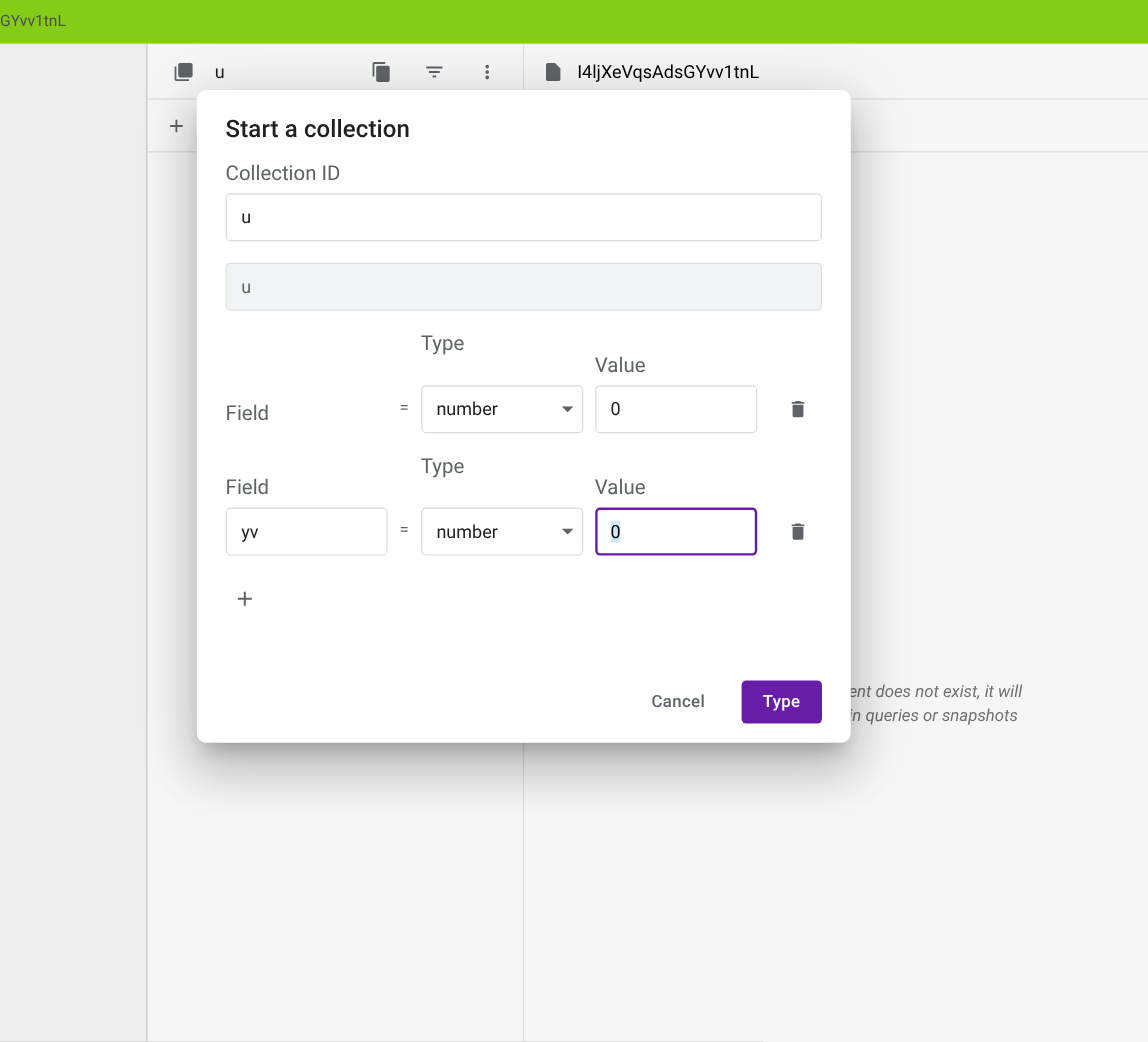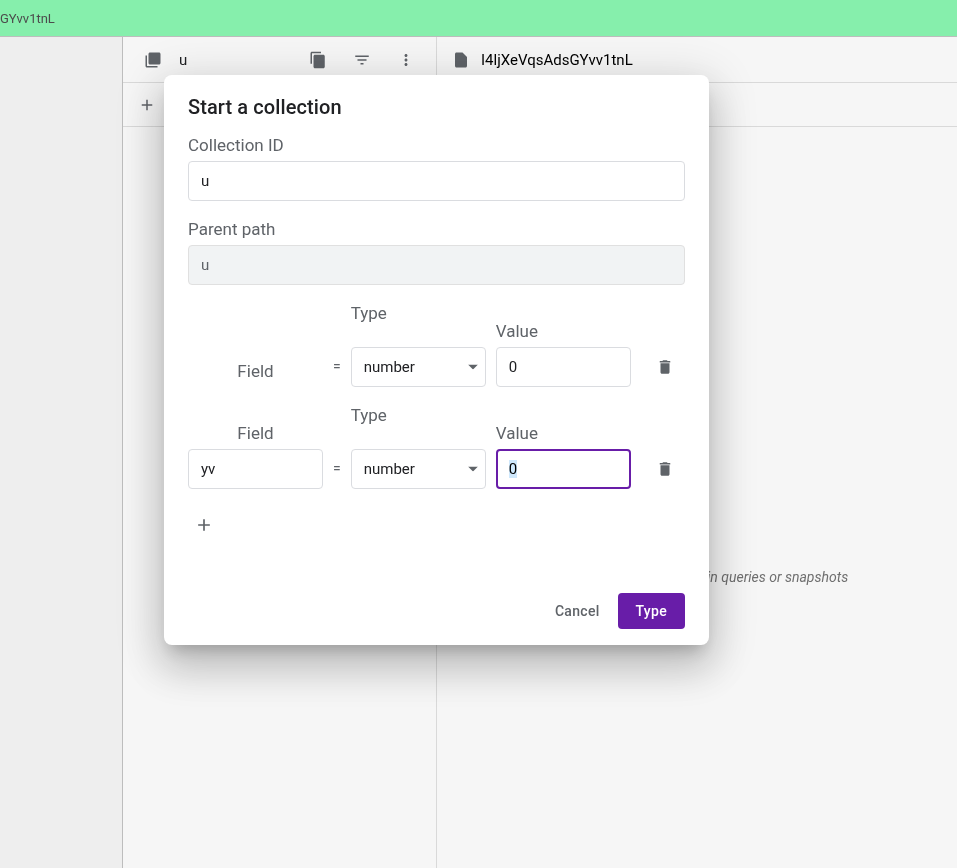--- a/index.html
+++ b/index.html
@@ -16,21 +16,21 @@
     position: relative;
     font-size: 14px;
     color: #202124;
   }
   
   .topbar {
     height: 36px;
     display: flex;
     align-items: center;
     padding: 0 0 0 0;
-    background: #86efac;
+    background: #84cc16;
     color: #5a5a5a;
     font-size: 13px;
   }
   .topbar-text { color: #4c4c4c; }
   .main-bg {
     position: absolute;
     top: 36px;
     left: 0;
     right: 0;
     bottom: 0;
@@ -144,21 +144,21 @@
   .form-group {
     margin-bottom: 18px;
   }
   .field-row {
     display: flex;
     align-items: flex-end;
     gap: 10px;
     margin-bottom: 18px;
   }
   .field-block { display: flex; flex-direction: column; }
-  .field-block.field { width: 135px; align-items: center; }
+  .field-block.field { width: 135px; }
   .field-block.type { width: 135px; gap: 18px; }
   .field-block.value { width: 135px; }
   .equals {
     height: 40px;
     display: flex;
     align-items: center;
     color: #5f6368;
     font-size: 14px;
     padding-bottom: 2px;
   }
@@ -194,21 +194,21 @@
     align-items: center;
     justify-content: center;
     color: #5f6368;
     cursor: pointer;
     margin-left: -4px;
     margin-top: -2px;
   }
   .dialog-actions {
     display: flex;
     justify-content: flex-end;
-    gap: 0;
+    gap: 12px;
     margin-top: 48px;
     align-items: center;
   }
   .btn {
     height: 36px;
     padding: 0 18px;
     border-radius: 4px;
     font-size: 14px;
     font-weight: 500;
     display: inline-flex;
@@ -288,34 +288,34 @@
             <path d="M14 2H6c-1.1 0-2 .9-2 2v16c0 1.1.9 2 2 2h12c1.1 0 2-.9 2-2V8l-6-6z"></path>
           </svg>
       </span>
       <span style="font-size:15px;color:#000000;">I4ljXeVqsAdsGYvv1tnL</span>
     </div>
     <div class="panel-subheader"></div>
   </div>
 </div>
 
 <div class="bg-italic">
+  <div>ent does not exist, it will</div>
   <div>in queries or snapshots</div>
 </div>
 
 <div class="scrim">
   <div class="dialog">
     <div class="dialog-title">Start a collection</div>
 
     <div class="form-group">
       <div class="form-label">Collection ID</div>
       <input class="form-input" type="text" value="u" style="">
     </div>
 
     <div class="form-group">
-      <div class="form-label">Parent path</div>
       <input class="form-input disabled" type="text" disabled="" value="u" style="">
     </div>
 
 
     <div class="field-row">
       <div class="field-block field">
         <div class="form-label">Field</div>
       </div>
       <div class="equals">=</div>
       <div class="field-block type">

